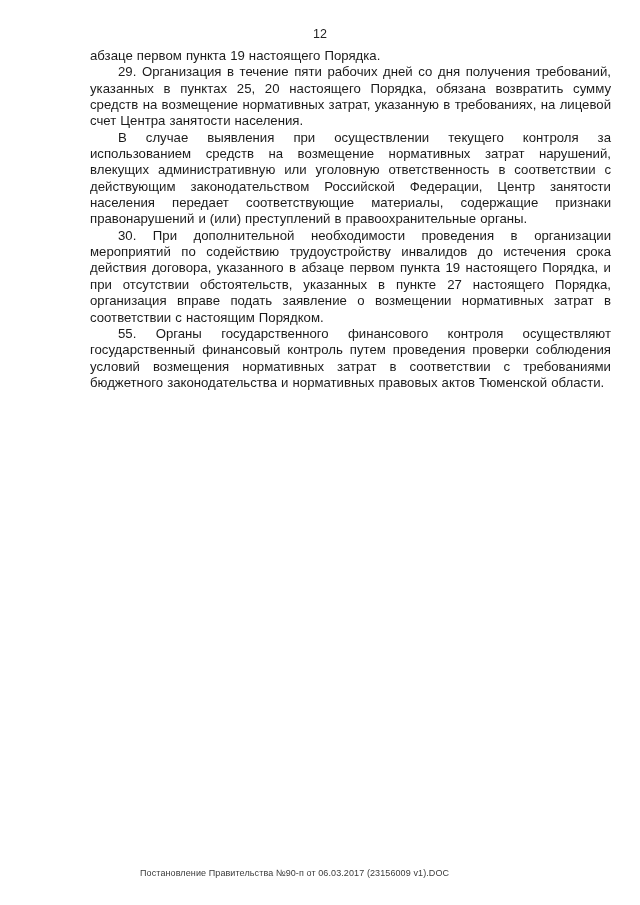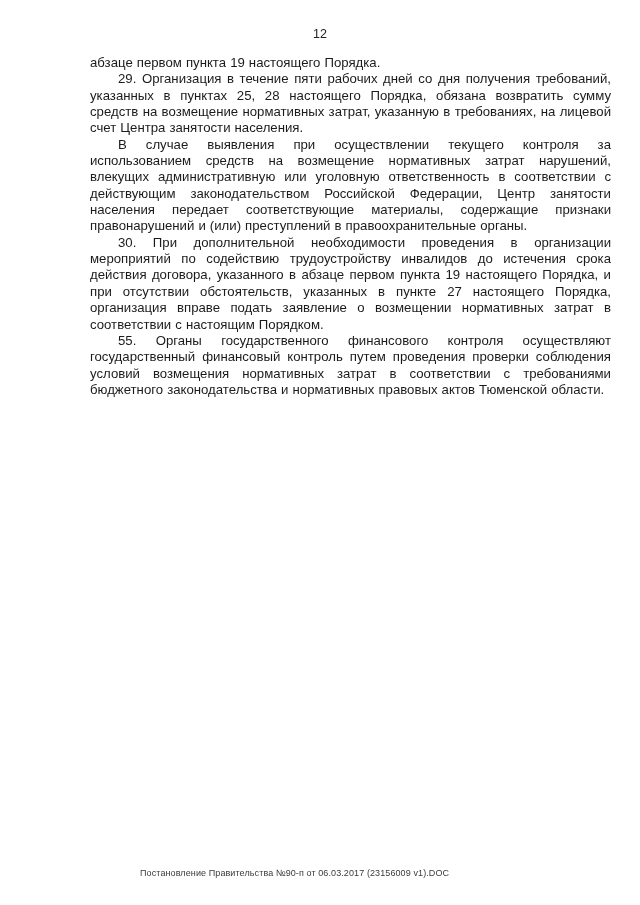--- a/index.html
+++ b/index.html
@@ -25,21 +25,21 @@
     position: absolute;
     top: 27px;
     left: 0;
     width: 640px;
     text-align: center;
     font-size: 12.5px;
     color: #222222;
   }
   .content {
     position: absolute;
-    top: 55px;
+    top: 48px;
     left: 90px;
     width: 521px;
     font-size: 13.2px;
     line-height: 16.35px;
     text-align: justify;
   }
   .content p {
     margin: 0;
     padding: 0;
     text-indent: 28px;
@@ -61,21 +61,21 @@
 </style>
 </head>
 <body>
 
 <div class="page">
 
   <div class="page-number">12</div>
 
   <div class="content">
     <p class="continuation">абзаце первом пункта 19 настоящего Порядка.</p>
-    <p>29. Организация в течение пяти рабочих дней со дня получения требований, указанных в пунктах 25, 28 настоящего Порядка, обязана возвратить сумму средств на возмещение нормативных затрат, указанную в требованиях, на лицевой счет Центра занятости населения.</p>
+    <p>29. Организация в течение пяти рабочих дней со дня получения требований, указанных в пунктах 25, 20 настоящего Порядка, обязана возвратить сумму средств на возмещение нормативных затрат, указанную в требованиях, на лицевой счет Центра занятости населения.</p>
     <p>В случае выявления при осуществлении текущего контроля за использованием средств на возмещение нормативных затрат нарушений, влекущих административную или уголовную ответственность в соответствии с действующим законодательством Российской Федерации, Центр занятости населения передает соответствующие материалы, содержащие признаки правонарушений и (или) преступлений в правоохранительные органы.</p>
     <p>30. При дополнительной необходимости проведения в организации мероприятий по содействию трудоустройству инвалидов до истечения срока действия договора, указанного в абзаце первом пункта 19 настоящего Порядка, и при отсутствии обстоятельств, указанных в пункте 27 настоящего Порядка, организация вправе подать заявление о возмещении нормативных затрат в соответствии с настоящим Порядком.</p>
     <p>55. Органы государственного финансового контроля осуществляют государственный финансовый контроль путем проведения проверки соблюдения условий возмещения нормативных затрат в соответствии с требованиями бюджетного законодательства и нормативных правовых актов Тюменской области.</p>
   </div>
 
   <div class="doc-footer">Постановление Правительства №90-п от 06.03.2017 (23156009 v1).DOC</div>
 
 </div>
 
 </body></html>

